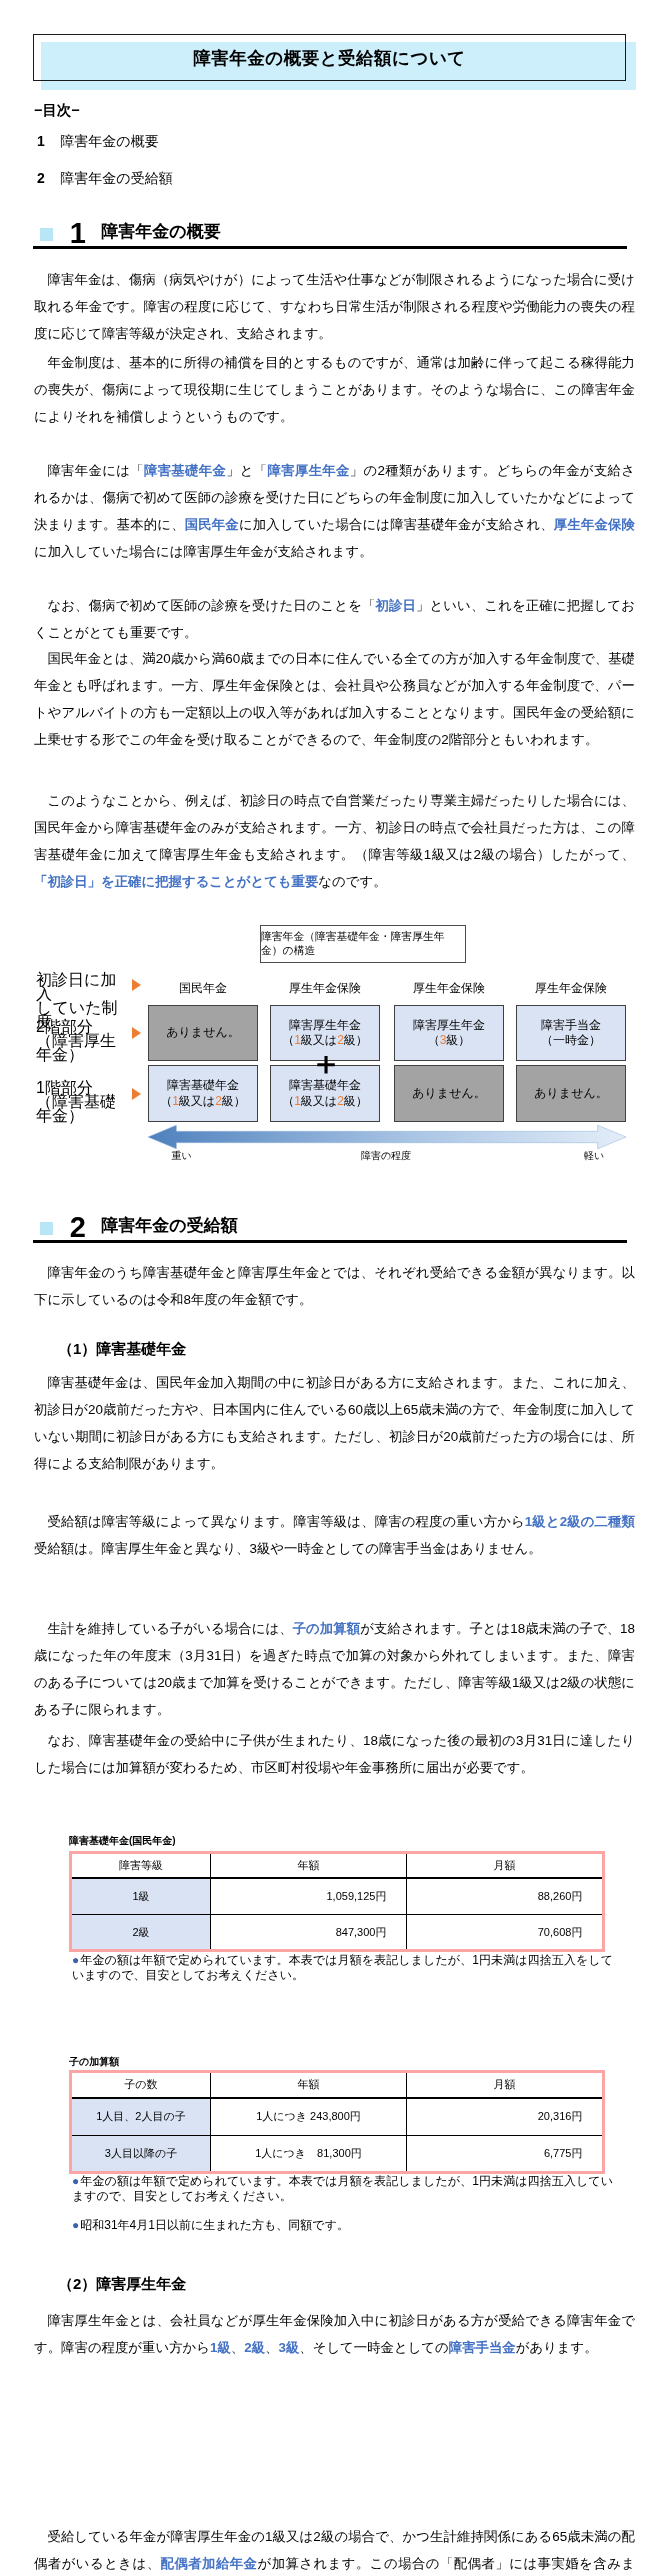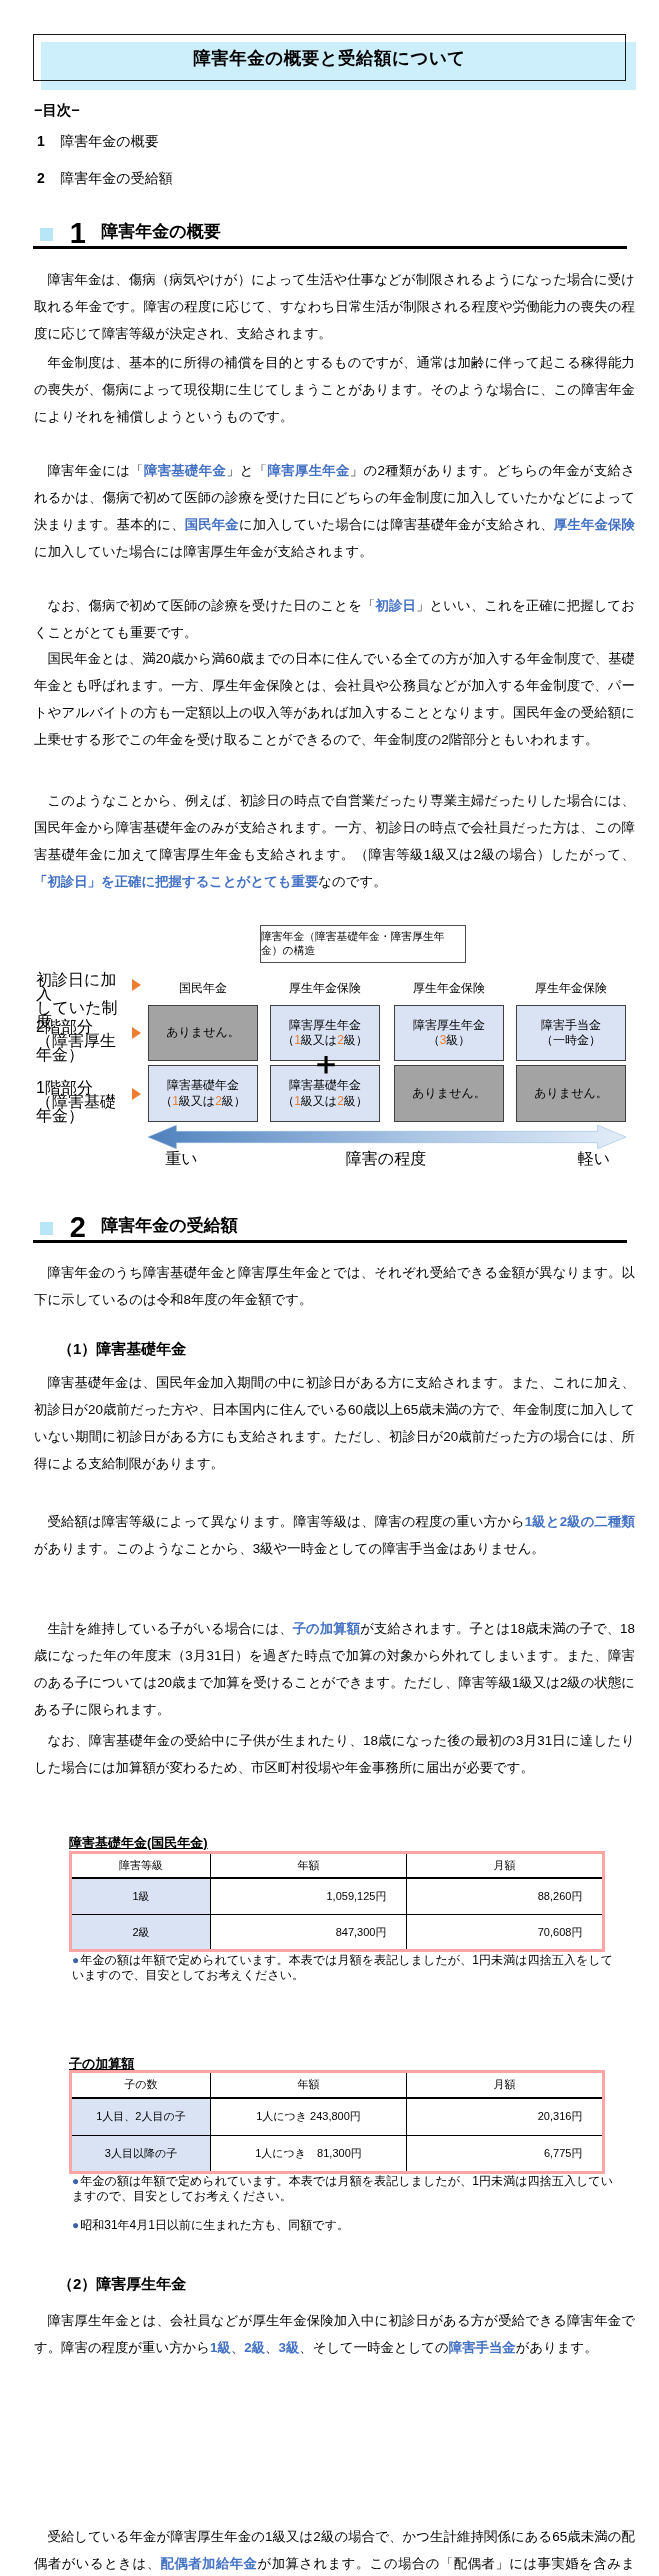--- a/index.html
+++ b/index.html
@@ -39,24 +39,24 @@
           border-top:6.2px solid transparent;border-bottom:6.2px solid transparent;}
   .dg-colhead{position:absolute;width:110px;text-align:center;font-size:12px;}
   .dg-cell{position:absolute;width:110px;border:0.8px solid #404040;box-sizing:border-box;
            display:flex;flex-direction:column;align-items:center;justify-content:center;
            font-size:12px;line-height:15.5px;text-align:center;}
   .dg-cell.filled{background:#dae3f3;}
   .dg-cell.white{background:#a3a3a3;}
   .dg-cell .o{color:#ed7d31;}
   .dg-plus{position:absolute;left:308px;top:1047px;width:36px;text-align:center;
            font-size:32px;line-height:32px;font-weight:bold;z-index:5;}
-  .dg-axis{position:absolute;font-size:16px;}
-
-  
-  .tbl-label{position:absolute;left:69px;font-size:13px;font-weight:bold;text-decoration:underline;}
+  .dg-axis{position:absolute;font-size:10px;}
+
+  
+  .tbl-label{position:absolute;left:69px;font-size:10px;font-weight:bold;}
   table.doc{position:absolute;left:69px;border-collapse:collapse;table-layout:fixed;
             font-size:11px;border:3px solid #fca5a5;}
   table.doc th{border:0.5px solid #000;border-bottom:2.1px solid #000;font-weight:normal;
                text-align:center;background:#fff;}
   table.doc td{border:0.5px solid #000;}
   table.doc tr.mid td{border-bottom:1px solid #000;}
   td.grade{background:#dae3f3;text-align:center;}
   td.num{text-align:right;padding-right:19.6px;}
   td.cnum{text-align:center;}
 
@@ -168,21 +168,21 @@
 
   <div class="sec-head" style="top:1211px">
     <span class="sq"></span>
     <span class="num">2</span>
     <span class="ttl">障害年金の受給額</span>
   </div>
 
   <div class="para" style="top:1259px"><span>障害年金のうち障害基礎年金と障害厚生年金とでは、それぞれ受給できる金額が異なります。以下に示しているのは令和8年度の年金額です。</span></div>
   <div class="subhead" style="top:1340px">（1）障害基礎年金</div>
   <div class="para" style="top:1369px"><span>障害基礎年金は、国民年金加入期間の中に初診日がある方に支給されます。また、これに加え、初診日が20歳前だった方や、日本国内に住んでいる60歳以上65歳未満の方で、年金制度に加入していない期間に初診日がある方にも支給されます。ただし、初診日が20歳前だった方の場合には、所得による支給制限があります。</span></div>
-  <div class="para" style="top:1508px"><span>受給額は障害等級によって異なります。障害等級は、障害の程度の重い方から</span><span class="b">1級と2級の二種類</span><span>があります。このようなことから、3級や一時金としての障害手当金はありません。</span></div>
+  <div class="para" style="top:1508px"><span>受給額は障害等級によって異なります。障害等級は、障害の程度の重い方から</span><span class="b">1級と2級の二種類</span><span>受給額は。障害厚生年金と異なり、3級や一時金としての障害手当金はありません。</span></div>
   <div class="para" style="top:1615px"><span>生計を維持している子がいる場合には、</span><span class="b">子の加算額</span><span>が支給されます。子とは18歳未満の子で、18歳になった年の年度末（3月31日）を過ぎた時点で加算の対象から外れてしまいます。また、障害のある子については20歳まで加算を受けることができます。ただし、障害等級1級又は2級の状態にある子に限られます。</span></div>
   <div class="para" style="top:1727px"><span>なお、障害基礎年金の受給中に子供が生まれたり、18歳になった後の最初の3月31日に達したりした場合には加算額が変わるため、市区町村役場や年金事務所に届出が必要です。</span></div>
 
   <div class="tbl-label" style="top:1834px">障害基礎年金(国民年金)</div>
   <table class="doc" style="top:1851px">
     <colgroup>
         <col style="width:140px">
         <col style="width:196px">
         <col style="width:197px">
       </colgroup>

